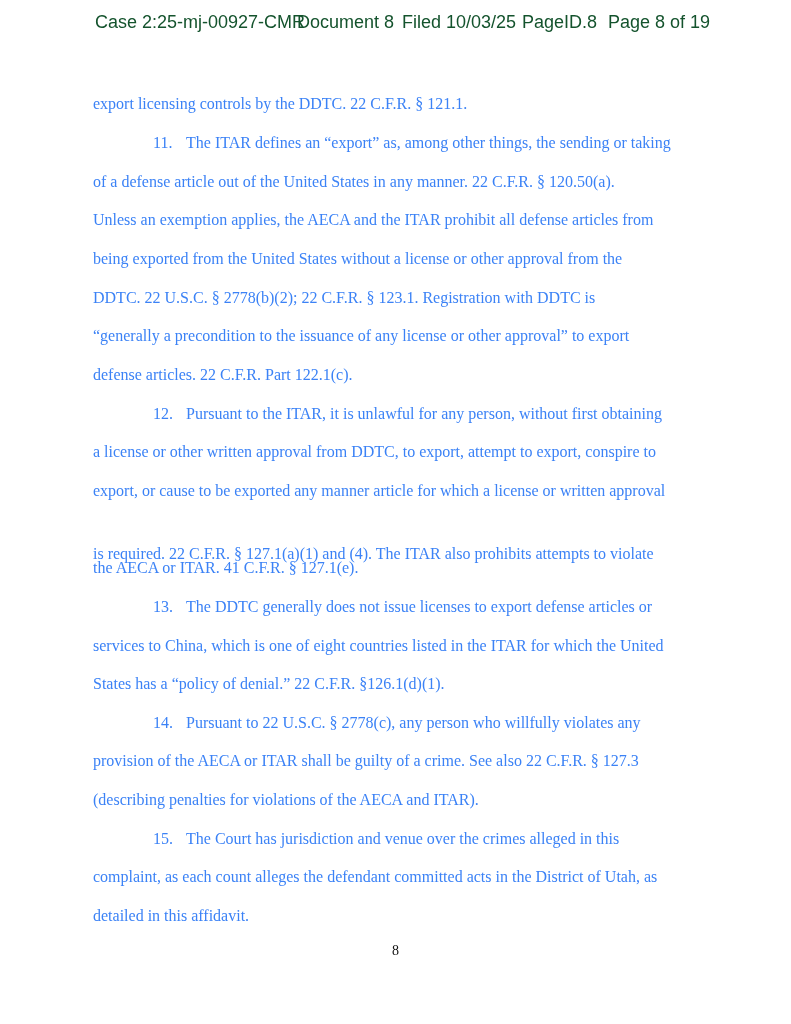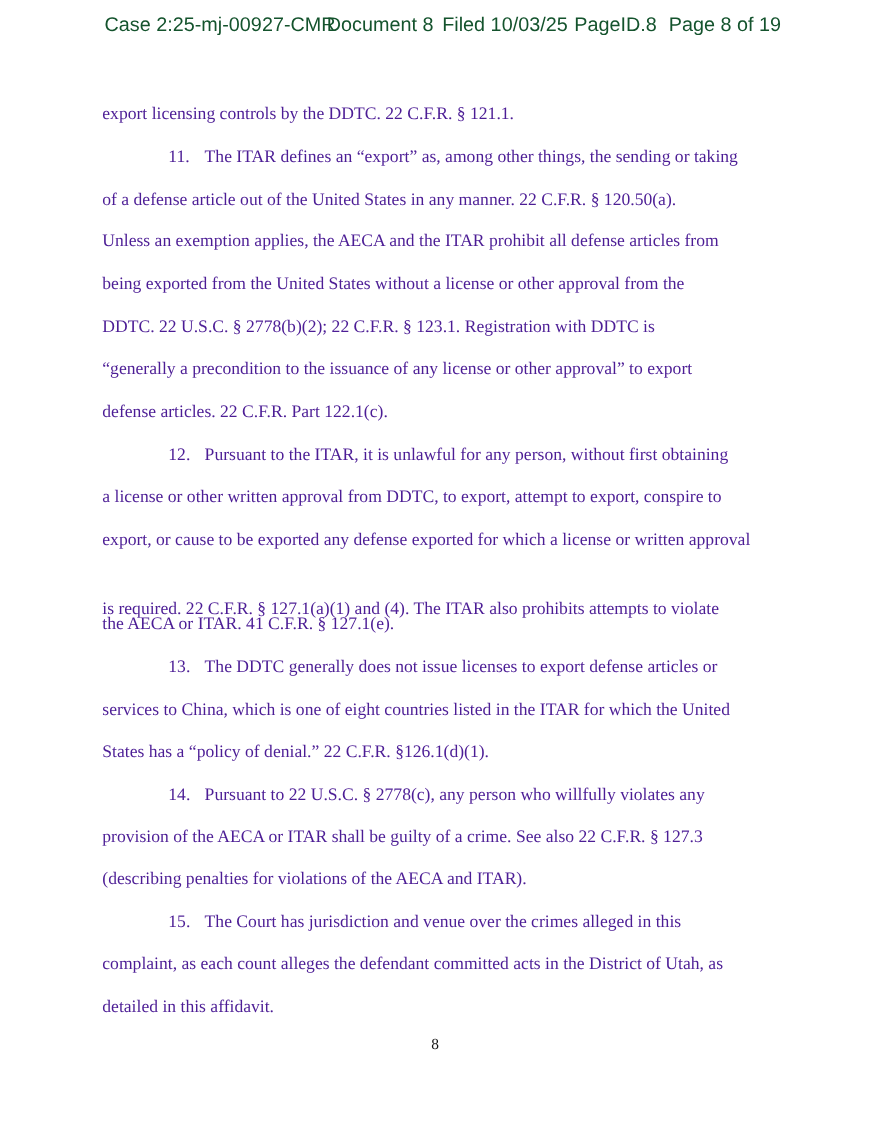--- a/index.html
+++ b/index.html
@@ -4,21 +4,21 @@
   <style>
     html, body { margin: 0; padding: 0; background: #ffffff; }
     body { width: 791px; height: 1024px; position: relative; overflow: hidden; }
     .header {
       position: absolute; top: 12px; left: 0; width: 791px; height: 22px;
       font-family: "Liberation Sans", sans-serif; font-size: 18px; color: #14532d;
     }
     .header span { position: absolute; top: 0; white-space: nowrap; }
     .line {
       position: absolute; left: 93px; white-space: nowrap;
-      font-family: "Liberation Serif", serif; font-size: 16px; color: #4c1d95;
+      font-family: "Liberation Serif", serif; font-size: 16px; color: #3b82f6;
       line-height: 20px;
     }
     .line.indent .num { position: absolute; left: 48px; margin-left: 12px; }
     .line.indent .txt { position: absolute; left: 93px; }
     .line.indent { width: 610px; }
     .ital { }
     .pagenum {
       position: absolute; top: 943px; left: 0; width: 791px; text-align: center;
       font-family: "Liberation Serif", serif; font-size: 14px; color: #111111;
     }
@@ -49,21 +49,21 @@
     <div class="line" style="top:326px">“generally a precondition to the issuance of any license or other approval” to export</div>
     <div class="line" style="top:365px">defense articles.  22 C.F.R. Part 122.1(c).</div>
   </div>
 
   <div>
     <div class="line indent" style="top:404px">
       <span class="num">12.</span>
       <span class="txt">Pursuant to the ITAR, it is unlawful for any person, without first obtaining</span>
     </div>
     <div class="line" style="top:442px">a license or other written approval from DDTC, to export, attempt to export, conspire to</div>
-    <div class="line" style="top:481px">export, or cause to be exported any defense exported for which a license or written approval</div>
+    <div class="line" style="top:481px">export, or cause to be exported any manner article for which a license or written approval</div>
     <div class="line" style="top:544px">is required.  22 C.F.R. § 127.1(a)(1) and (4).  The ITAR also prohibits attempts to violate</div>
     <div class="line" style="top:558px">the AECA or ITAR.  41 C.F.R. § 127.1(e).</div>
   </div>
 
   <div>
     <div class="line indent" style="top:597px">
       <span class="num">13.</span>
       <span class="txt">The DDTC generally does not issue licenses to export defense articles or</span>
     </div>
     <div class="line" style="top:636px">services to China, which is one of eight countries listed in the ITAR for which the United</div>

